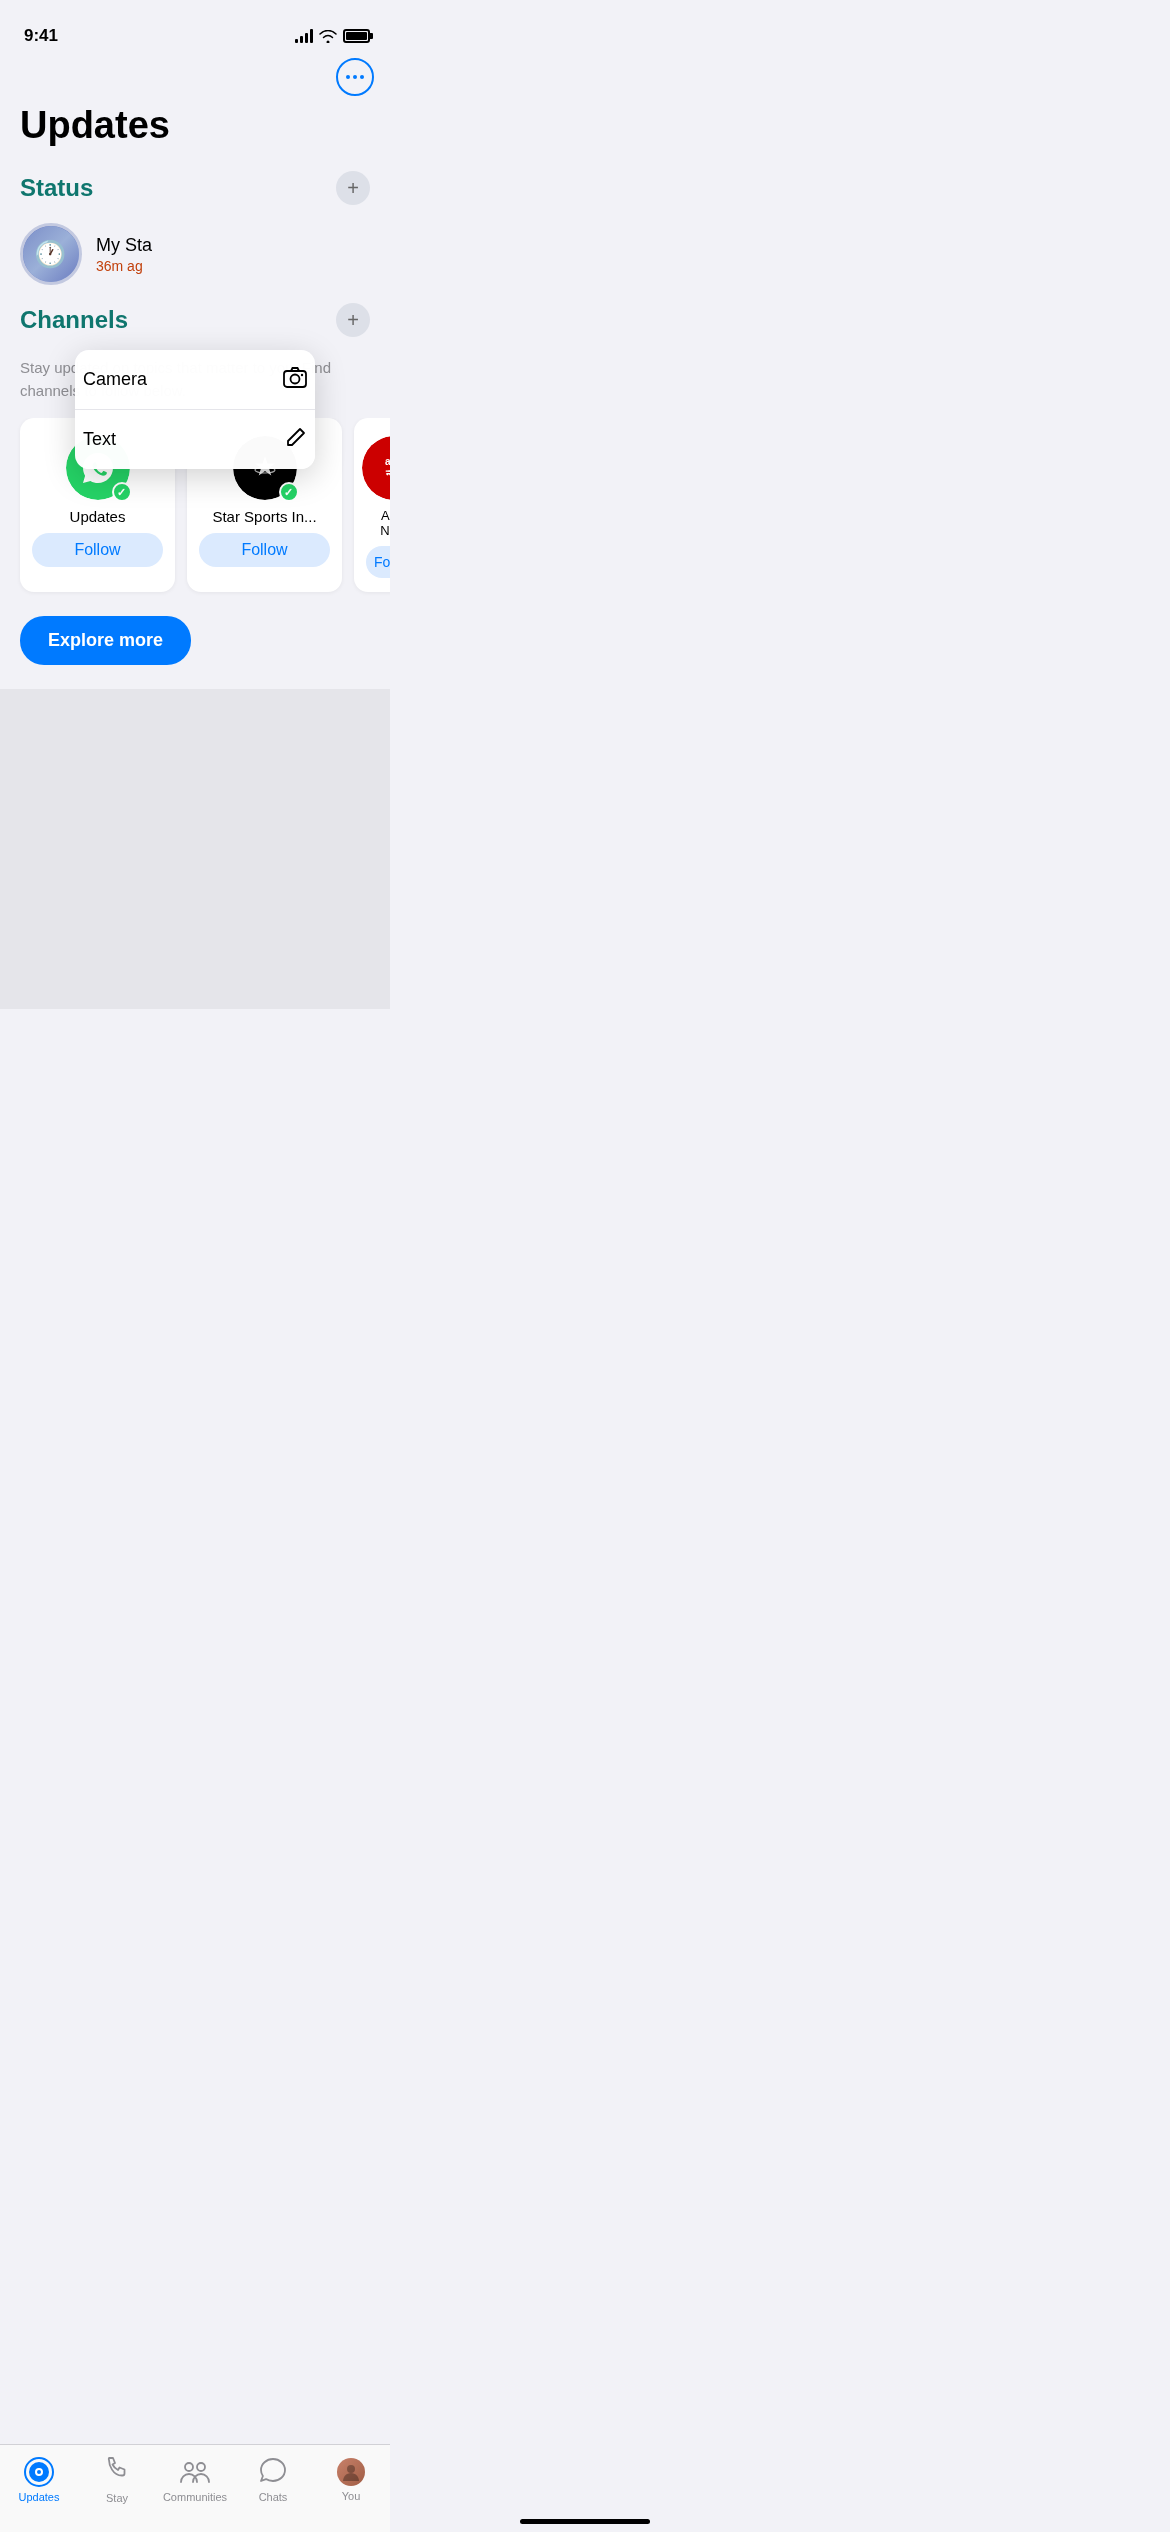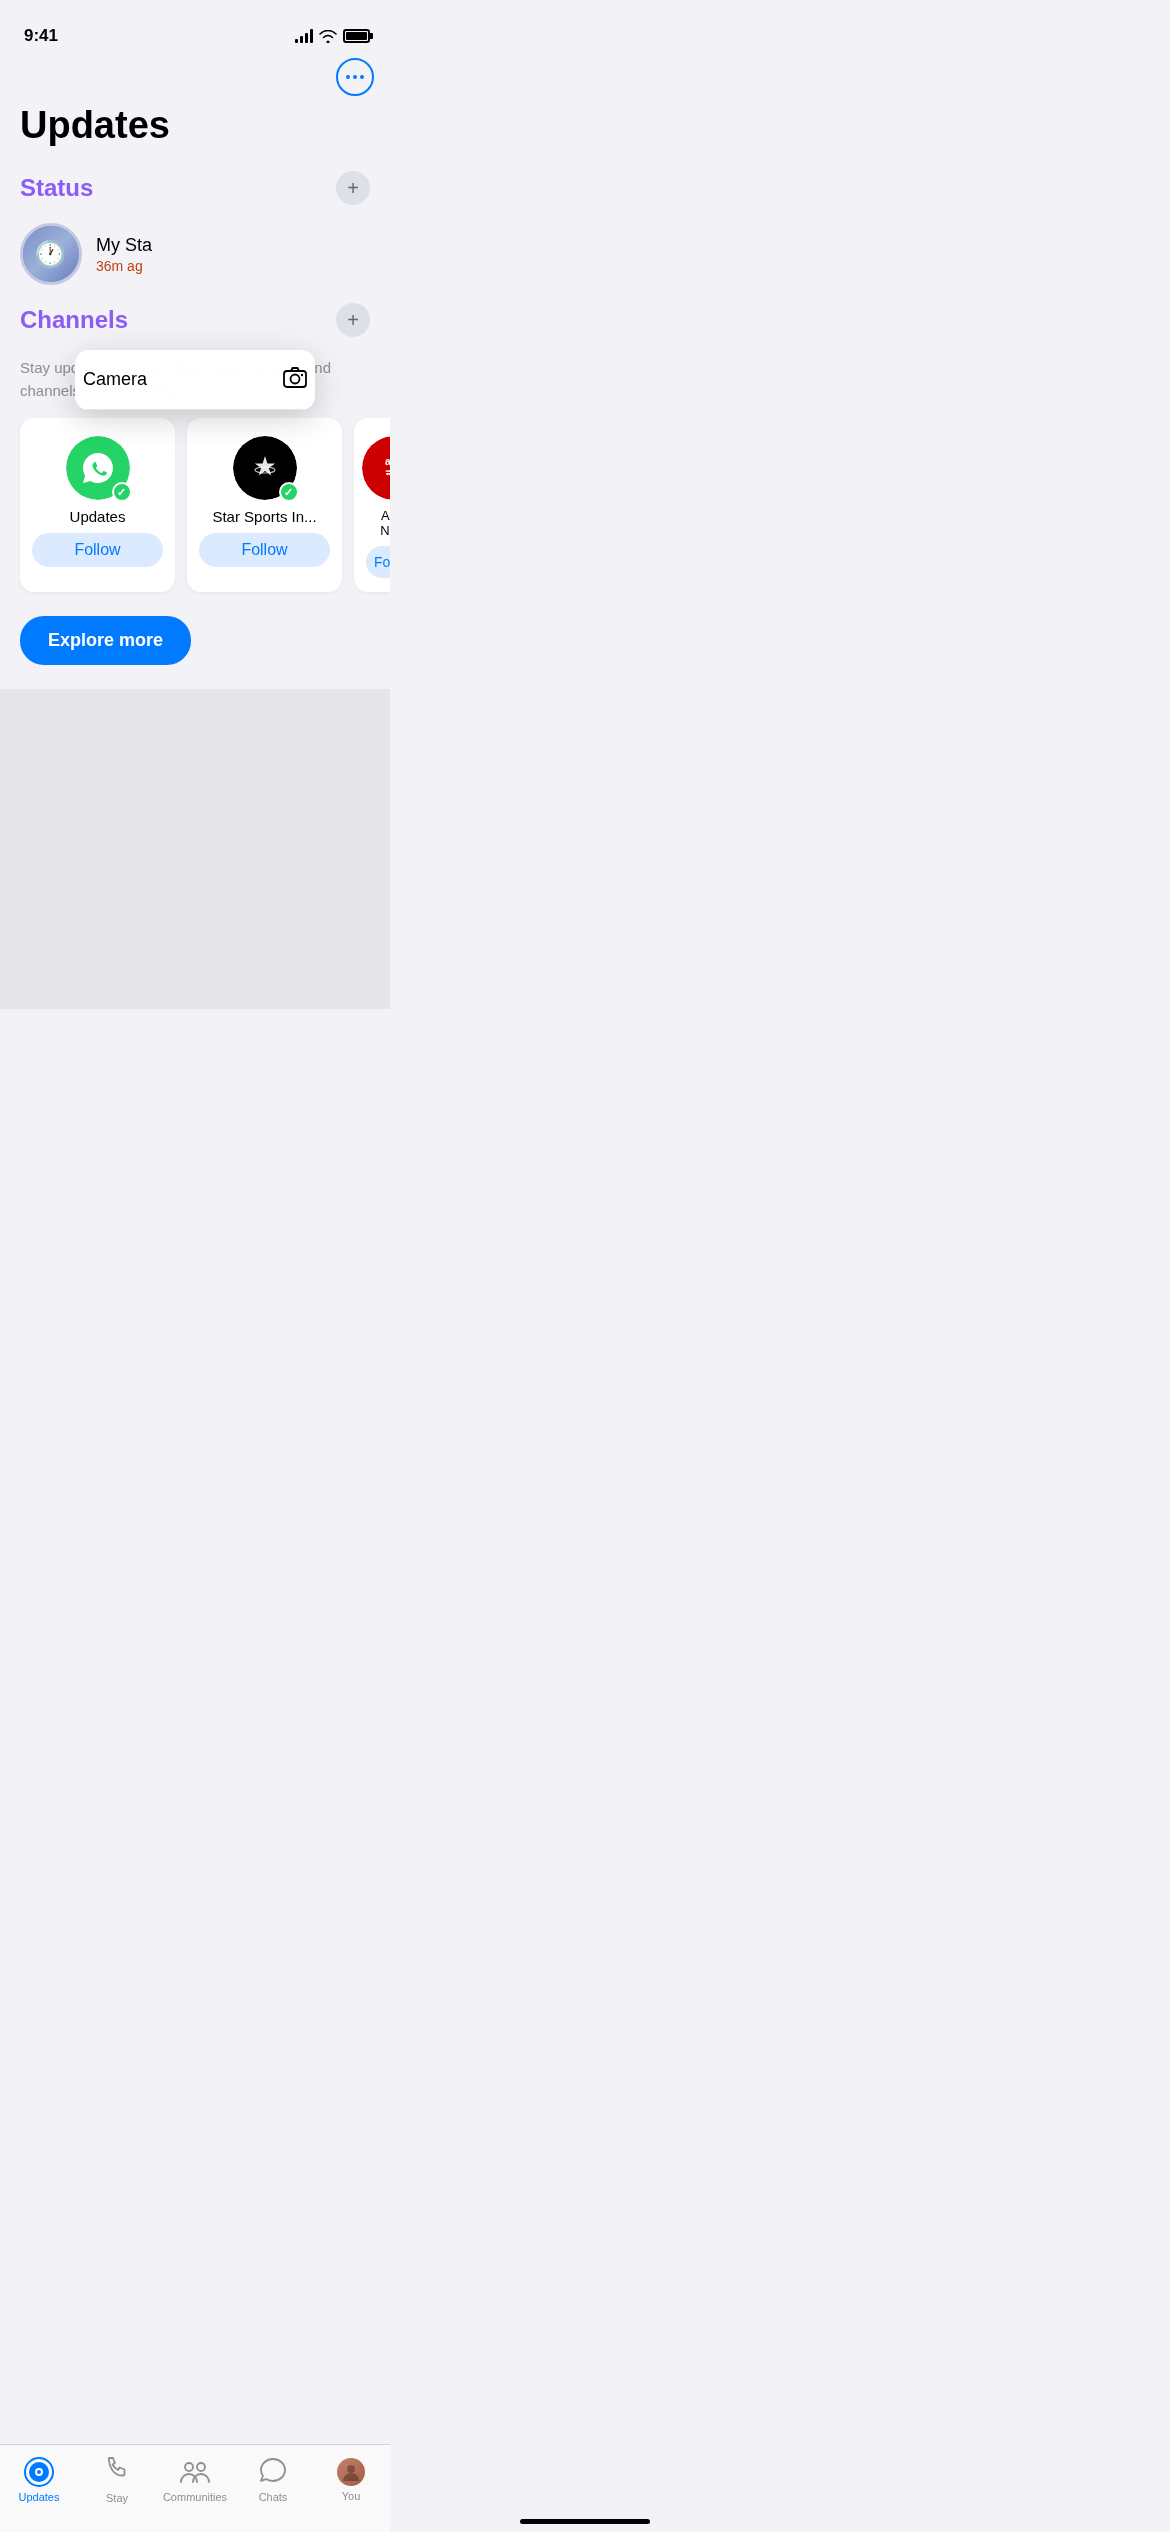--- a/index.html
+++ b/index.html
@@ -118,21 +118,21 @@
     .section-header {
       display: flex;
       justify-content: space-between;
       align-items: center;
       padding: 8px 20px;
       background: #f2f2f7;
     }
     .section-title {
       font-size: 24px;
       font-weight: 700;
-      color: #8b5cf6;
+      color: #0f766e;
     }
     .add-btn {
       width: 34px;
       height: 34px;
       border-radius: 50%;
       background: #dde0e8;
       display: flex;
       align-items: center;
       justify-content: center;
       cursor: pointer;
@@ -516,20 +516,28 @@
 
 <div class="dropdown-overlay">
   <div class="dropdown-item">
     <span class="dropdown-item-label">Camera</span>
     <span class="dropdown-item-icon">
       <svg width="24" height="22" viewBox="0 0 24 22" fill="none">
         <rect x="1" y="5" width="22" height="16" rx="3" stroke="#000" stroke-width="1.8" fill="none"></rect>
         <circle cx="12" cy="13" r="4.5" stroke="#000" stroke-width="1.8" fill="none"></circle>
         <path d="M8 5l1.5-3h5L16 5" stroke="#000" stroke-width="1.8" stroke-linecap="round" fill="none"></path>
         <circle cx="19" cy="9" r="1.2" fill="#000"></circle>
+      </svg>
+    </span>
+  </div>
+  <div class="dropdown-item">
+    <span class="dropdown-item-label">Text</span>
+    <span class="dropdown-item-icon">
+      <svg width="22" height="22" viewBox="0 0 22 22" fill="none">
+        <path d="M15 3l4 4L7 19H3v-4L15 3z" stroke="#000" stroke-width="1.8" stroke-linecap="round" stroke-linejoin="round" fill="none"></path>
       </svg>
     </span>
   </div>
 </div>
 
 <div class="channels-section">
   <div class="section-header">
     <span class="section-title">Channels</span>
     <button class="add-btn">
       <span class="add-icon">+</span>

